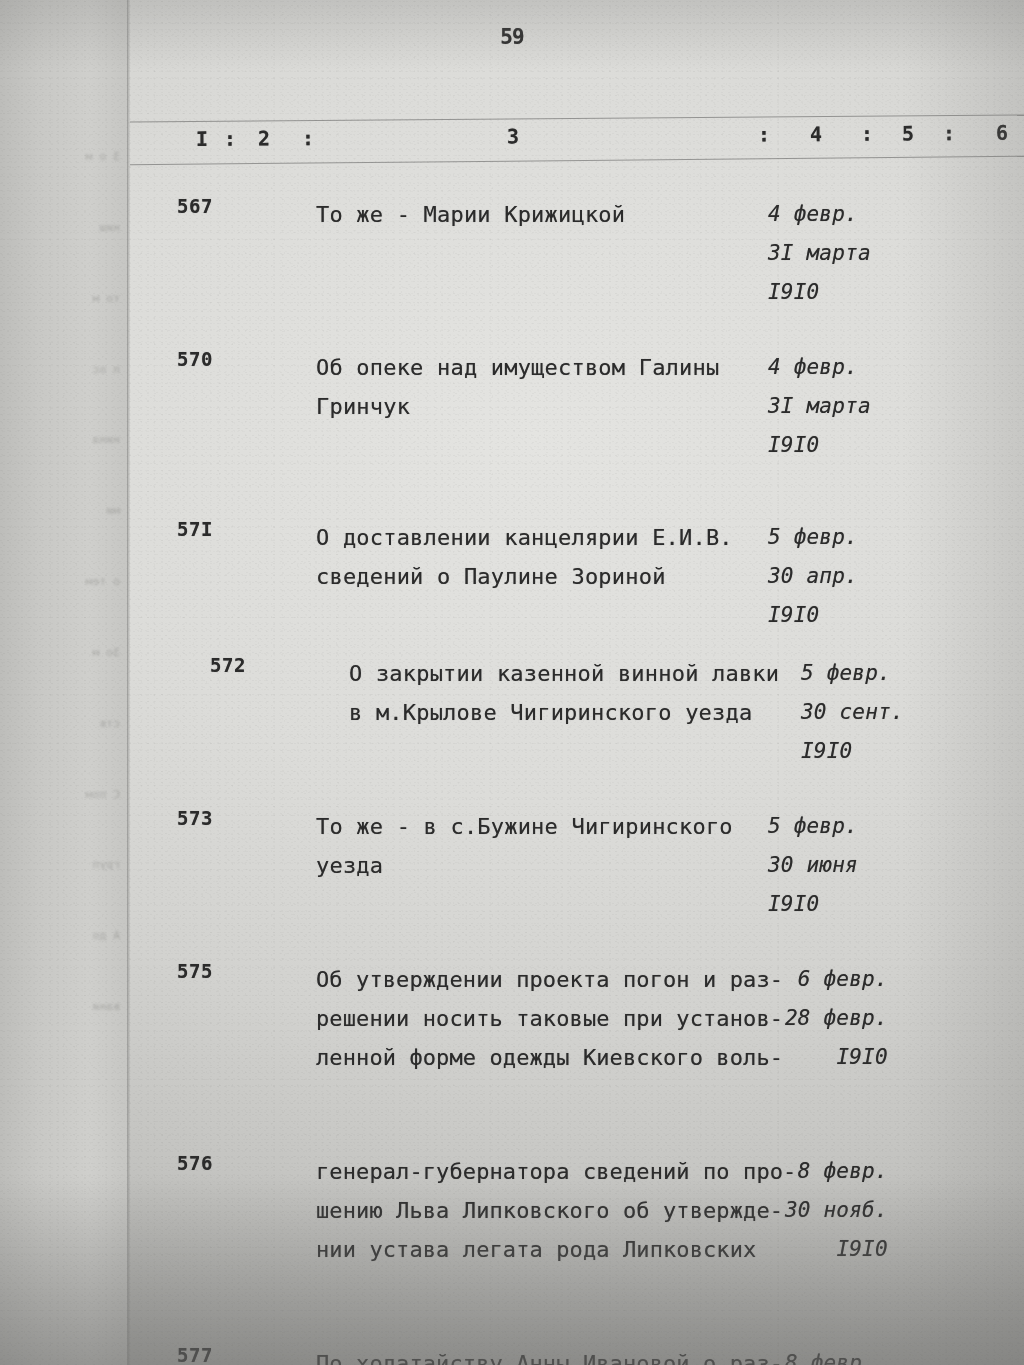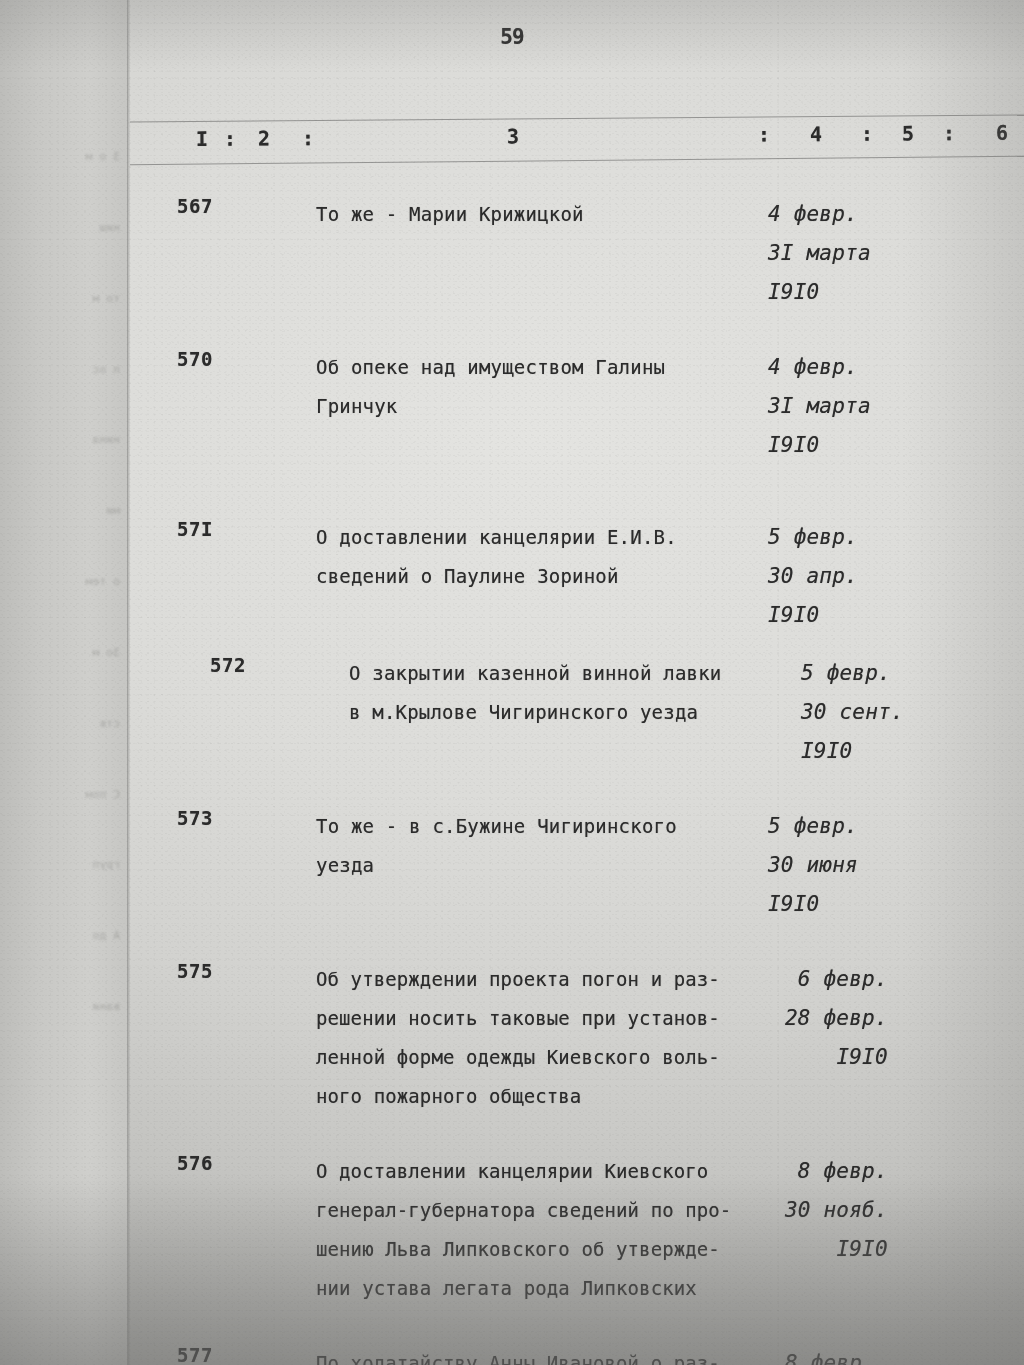--- a/index.html
+++ b/index.html
@@ -161,21 +161,21 @@
     left: 47px;
     top: 0;
     font-size: 19px;
     font-weight: 700;
     letter-spacing: 0.5px;
   }
   .title {
     position: absolute;
     left: 186px;
     top: 0;
-    font-size: 19px;
+    font-size: 22px;
     line-height: 39px;
     white-space: pre;
     letter-spacing: 0.2px;
   }
   .dates {
     position: absolute;
     left: 638px;
     top: 0;
     font-size: 21px;
     line-height: 39px;
@@ -255,26 +255,26 @@
         <div class="title typed"><span class="line">О закрытии казенной винной лавки</span><span class="line">в м.Крылове Чигиринского уезда</span></div>
         <div class="dates typed"><span class="line">5 февр.</span><span class="line">30 сент.</span><span class="line">I9I0</span></div>
       </div>
       <div class="row" style="position: absolute; top: 612px; left: 0px; width: 100%; height: 117px; padding-left: 12px;">
         <div class="num typed">573</div>
         <div class="title typed"><span class="line">То же - в с.Бужине Чигиринского</span><span class="line">уезда</span></div>
         <div class="dates typed"><span class="line">5 февр.</span><span class="line">30 июня</span><span class="line">I9I0</span></div>
       </div>
       <div class="row wide" style="position: absolute; top: 765px; left: 0px; width: 100%; height: 156px;">
         <div class="num typed">575</div>
-        <div class="title typed"><span class="line">Об утверждении проекта погон и раз-</span><span class="line">решении носить таковые при установ-</span><span class="line">ленной форме одежды Киевского воль-</span><span class="line">ного пожарного общества</span></div>
+        <div class="title typed"><span class="line">Об утверждении проекта погон и раз-</span><span class="line">решении носить таковые при установ-</span><span class="line">ленной форме одежды Киевского воль-</span></div>
         <div class="dates typed"><span class="line">6 февр.</span><span class="line">28 февр.</span><span class="line">I9I0</span></div>
       </div>
       <div class="row wide" style="position: absolute; top: 957px; left: 0px; width: 100%; height: 156px;">
         <div class="num typed">576</div>
-        <div class="title typed"><span class="line">О доставлении канцелярии Киевского</span><span class="line">генерал-губернатора сведений по про-</span><span class="line">шению Льва Липковского об утвержде-</span><span class="line">нии устава легата рода Липковских</span></div>
+        <div class="title typed"><span class="line">генерал-губернатора сведений по про-</span><span class="line">шению Льва Липковского об утвержде-</span><span class="line">нии устава легата рода Липковских</span></div>
         <div class="dates typed"><span class="line">8 февр.</span><span class="line">30 нояб.</span><span class="line">I9I0</span></div>
       </div>
       <div class="row wide" style="position: absolute; top: 1149px; left: 0px; width: 100%; height: 117px;">
         <div class="num typed">577</div>
         <div class="title typed"><span class="line">По ходатайству Анны Ивановой о раз-</span></div>
         <div class="dates typed"><span class="line">8 февр.</span></div>
       </div>
     </div>
 
   <div class="paper-top-shade"></div>

